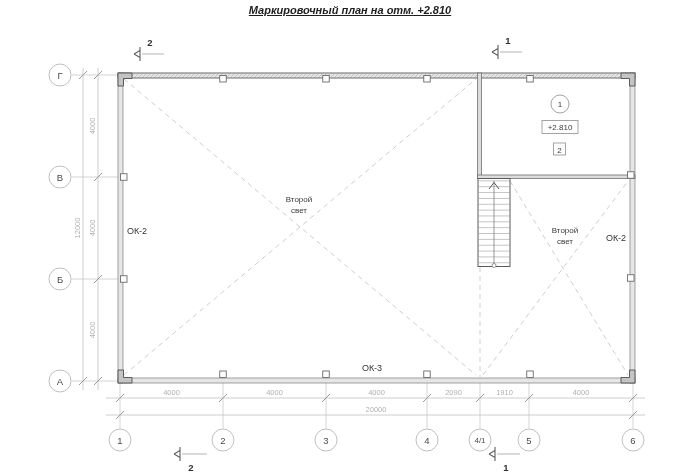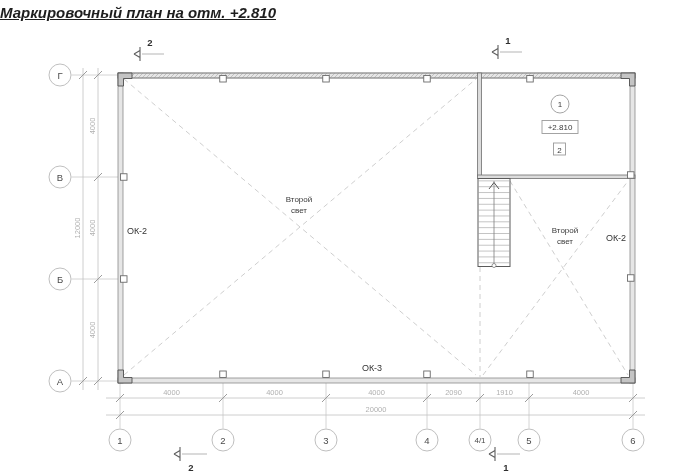--- a/index.html
+++ b/index.html
@@ -1,19 +1,19 @@
 <!DOCTYPE html>
 <html><head>
 <meta charset="utf-8">
 <style>
   html,body{margin:0;padding:0;background:#ffffff;}
   .page{position:relative;width:700px;height:474px;background:#fff;overflow:hidden;
         font-family:"Liberation Sans","DejaVu Sans",sans-serif;}
-  .title{position:absolute;top:4px;left:0;width:700px;
-         font-size:15px;font-style:italic;font-weight:bold;color:#1e1e1e;}
+  .title{position:absolute;top:4px;left:0;width:700px;text-align:center;
+         font-size:11px;font-style:italic;font-weight:bold;color:#1e1e1e;}
   .title span{text-decoration:underline;}
   svg{position:absolute;top:0;left:0;}
   text{font-family:"Liberation Sans","DejaVu Sans",sans-serif;fill:#3a3a3a;}
   .dimtext{fill:#b0b0b0;font-size:7.5px;}
   .axistext{fill:#4a4a4a;font-size:9.5px;}
   .lbl{fill:#343434;font-size:9px;}
   .lbl-sm{fill:#3a3a3a;font-size:8px;}
   .secnum{fill:#2f2f2f;font-size:9.5px;font-weight:600;}
   .gridline{stroke:#c9c9c9;stroke-width:0.8;fill:none;}
   .dimline{stroke:#c2c2c2;stroke-width:0.8;fill:none;}

